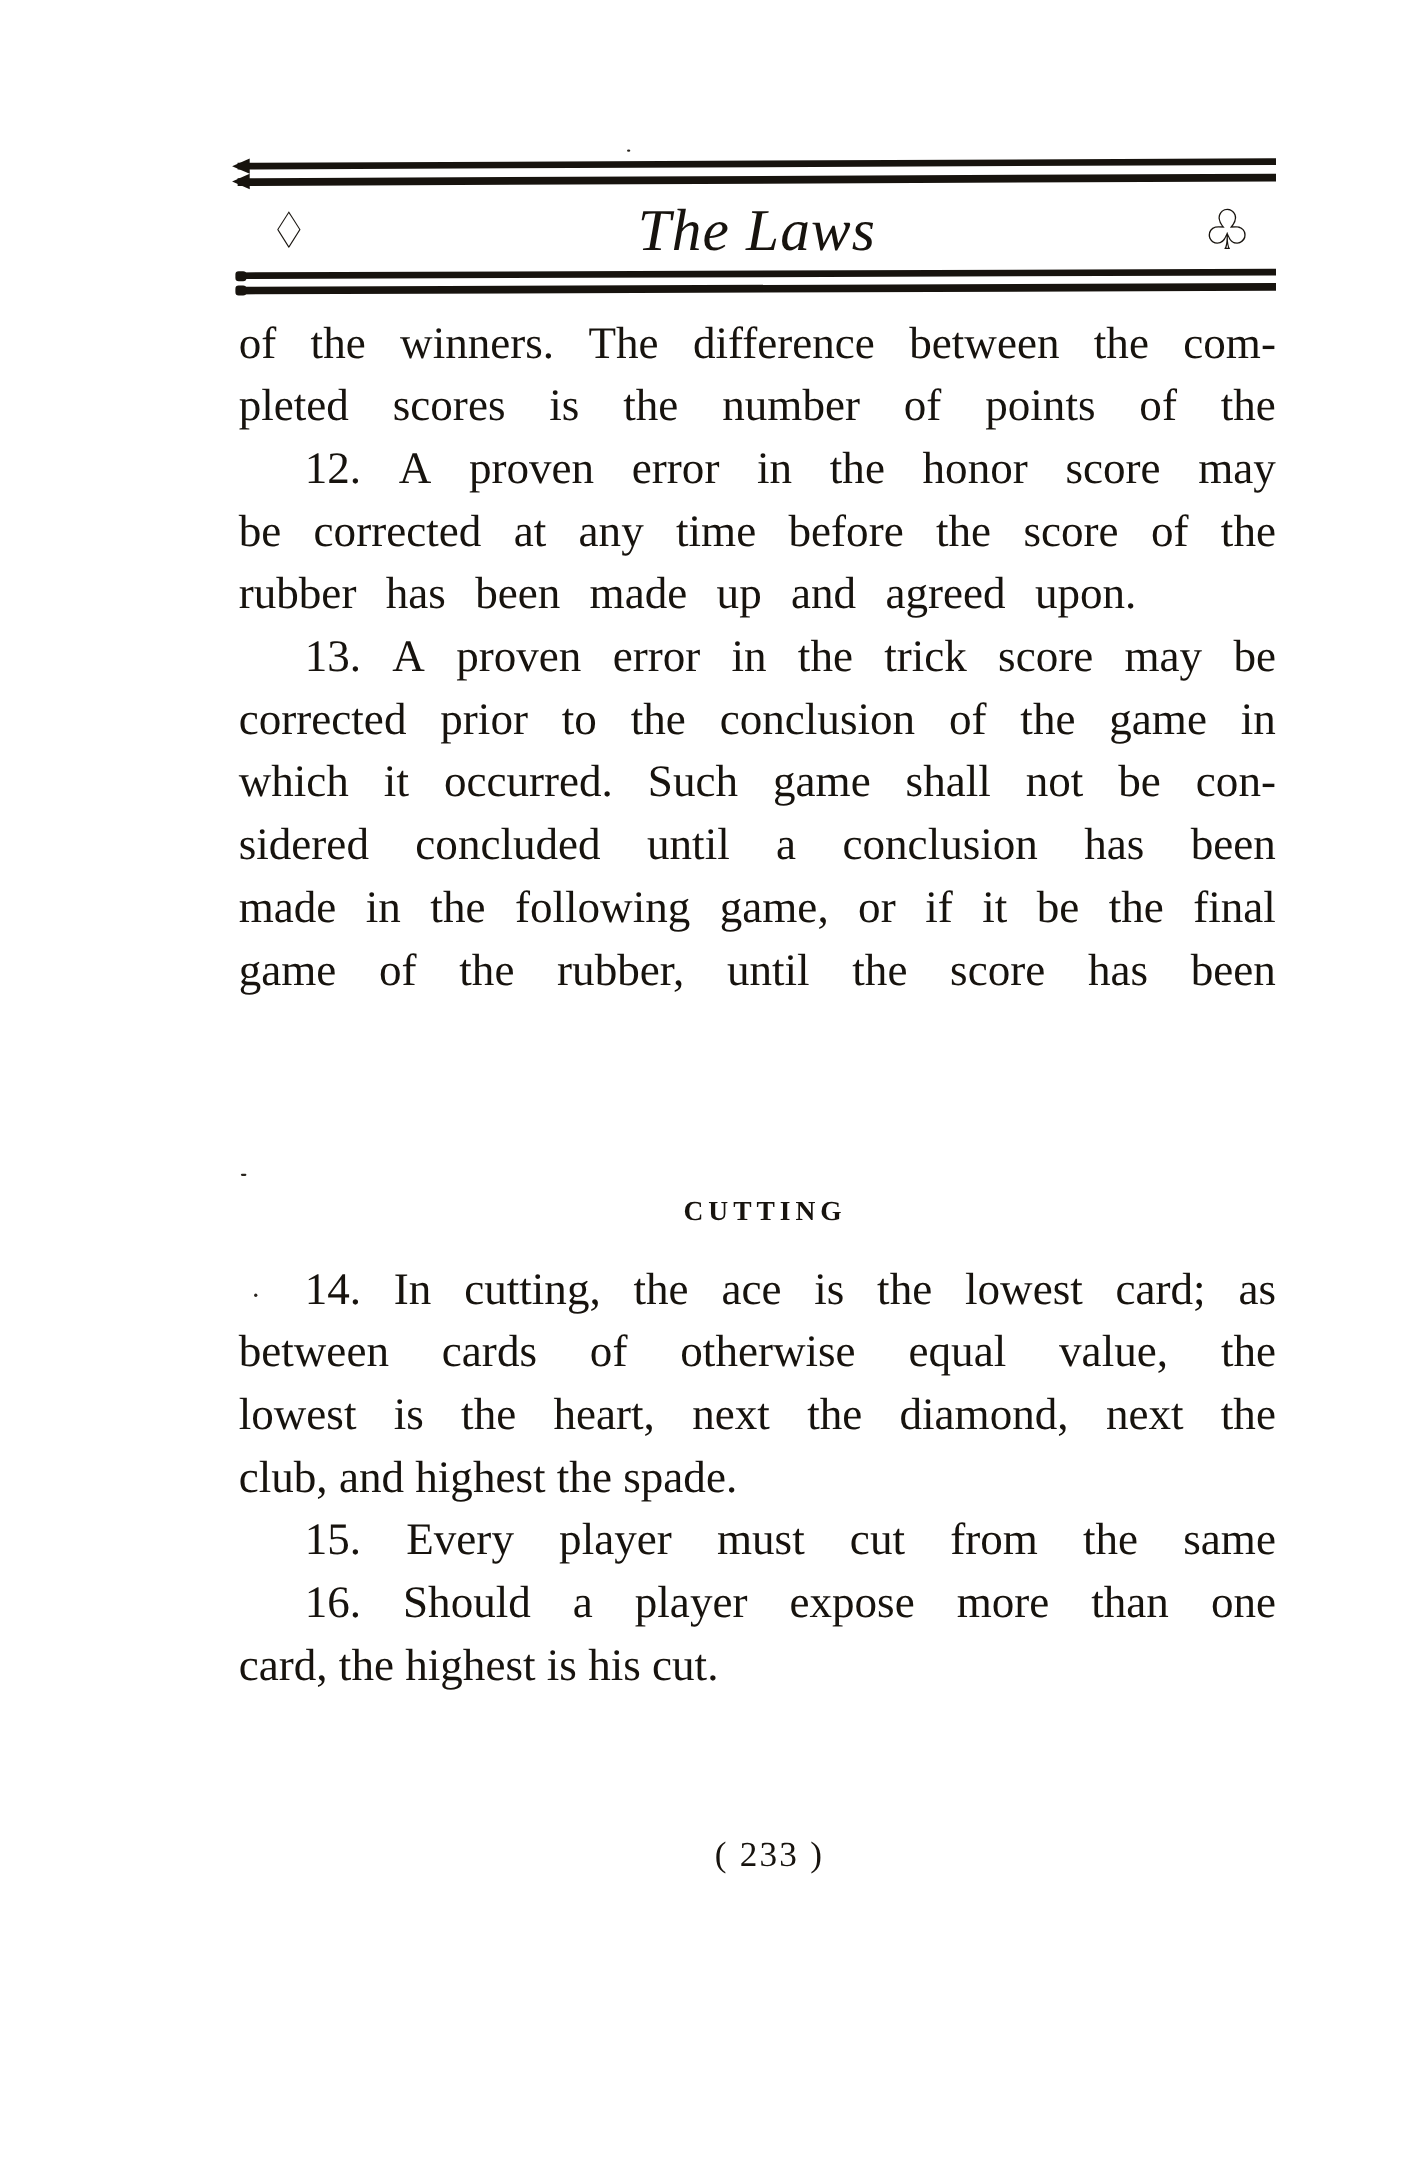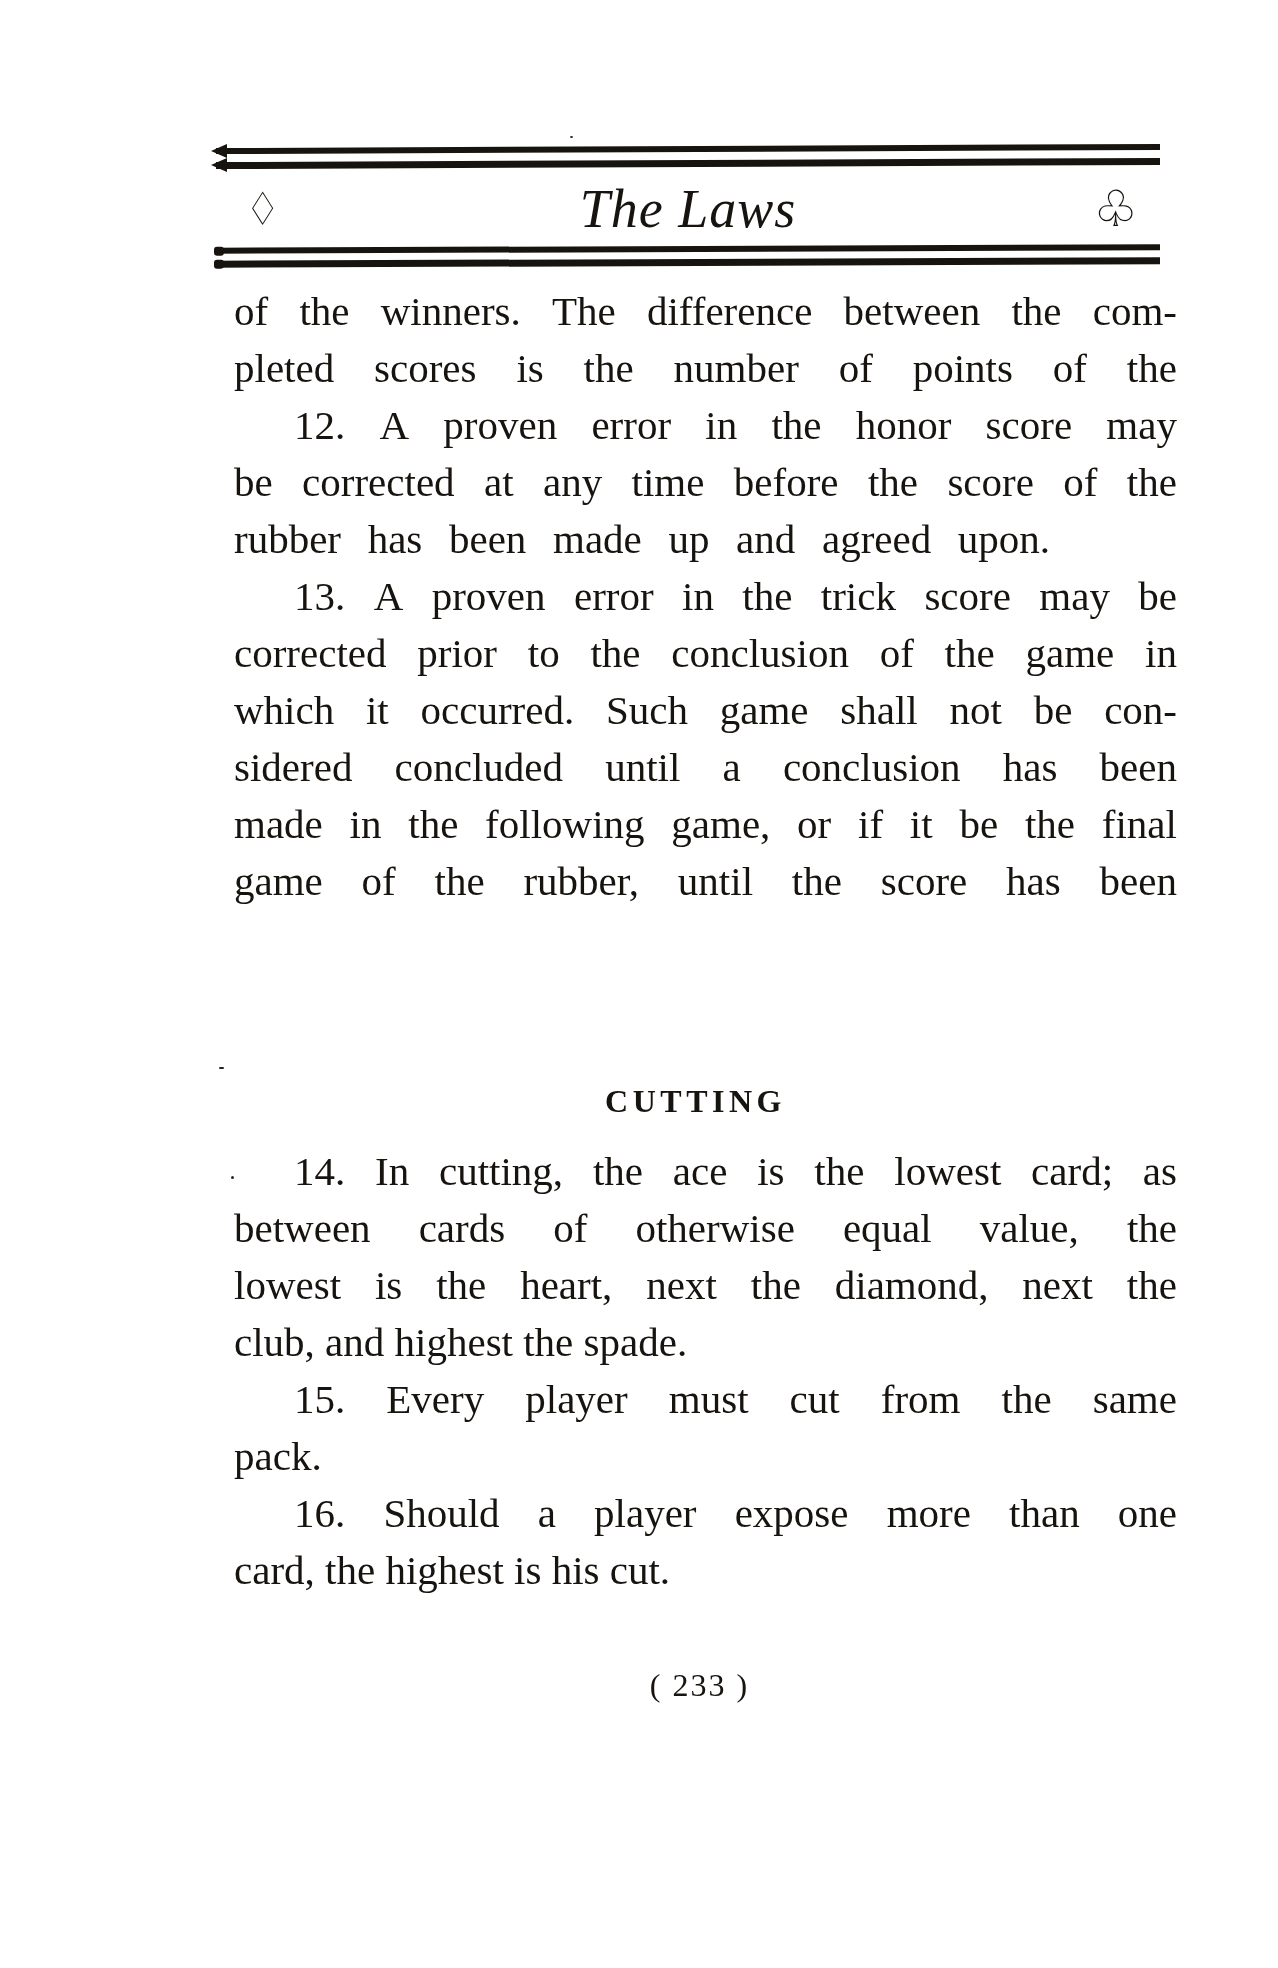--- a/index.html
+++ b/index.html
@@ -29,31 +29,31 @@
   }
   .suit{font-family:"DejaVu Sans","Liberation Sans",sans-serif;line-height:1;}
   .suit.diamond{font-size:46px;margin-left:26px;transform:scaleX(0.82);}
   .suit.club{font-size:50px;margin-right:22px;}
   .title{
     position:absolute;left:0;right:0;text-align:center;
     font-style:italic;font-size:54px;letter-spacing:1px;line-height:62px;
   }
 
   
-  .body-block{position:absolute;left:234px;width:943px;font-size:41px;}
+  .body-block{position:absolute;left:217px;width:943px;font-size:41px;}
   .body-block.upper{top:283px;}
   .body-block.lower{top:1143px;}
   .line{height:57px;line-height:57px;white-space:nowrap;}
   .line.just{display:flex;justify-content:space-between;}
   .line.indent{padding-left:60px;}
   .line.loose{word-spacing:0.40em;}
 
   .section-heading{
     position:absolute;left:217px;top:1079px;width:943px;height:45px;line-height:45px;
-    text-align:center;text-indent:14px;font-size:32px;font-weight:bold;letter-spacing:4.5px;
+    text-align:center;text-indent:14px;font-size:25px;font-weight:bold;letter-spacing:4.5px;
   }
 
   .page-number{
     position:absolute;left:217px;top:1655px;width:943px;height:60px;line-height:60px;
     text-align:center;text-indent:22px;font-size:32px;letter-spacing:2px;
   }
 
   
   .speck{position:absolute;background:#2a251f;}
   .speck-1{left:219px;top:1067px;width:5px;height:2px;border-radius:1px;}
@@ -231,21 +231,20 @@
       <div class="line just indent">
         <span>15.</span>
         <span>Every</span>
         <span>player</span>
         <span>must</span>
         <span>cut</span>
         <span>from</span>
         <span>the</span>
         <span>same</span>
       </div>
-      <div class="line plain">pack.</div>
       <div class="line just indent">
         <span>16.</span>
         <span>Should</span>
         <span>a</span>
         <span>player</span>
         <span>expose</span>
         <span>more</span>
         <span>than</span>
         <span>one</span>
       </div>

